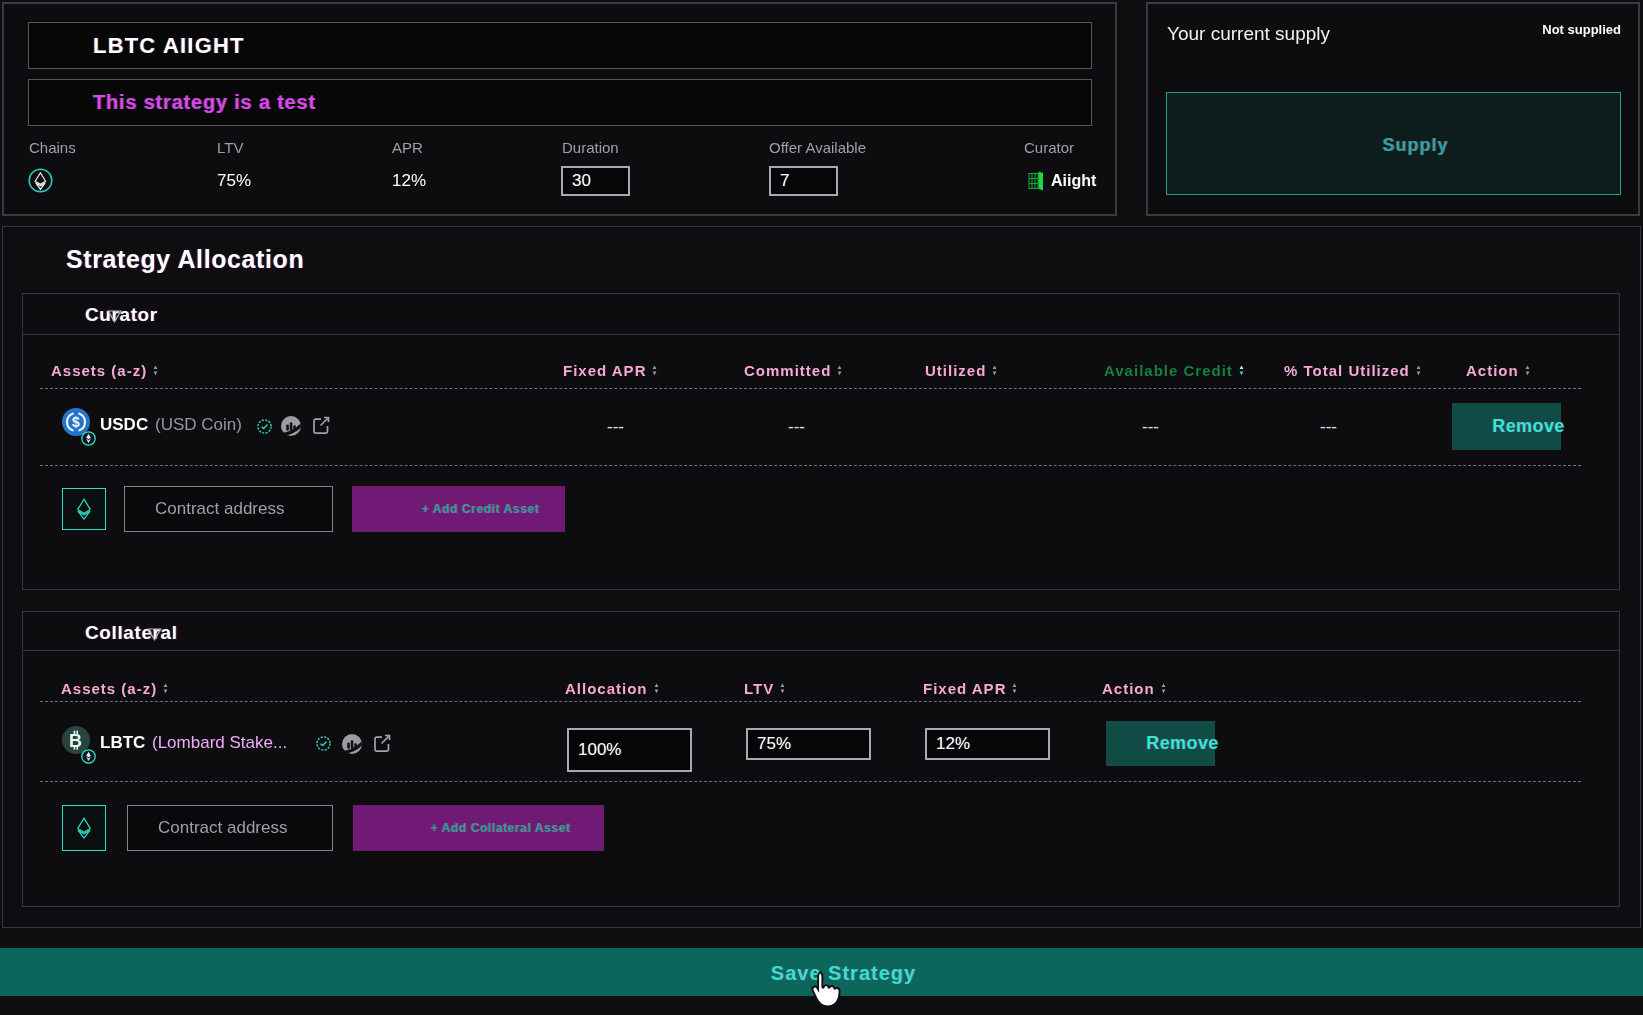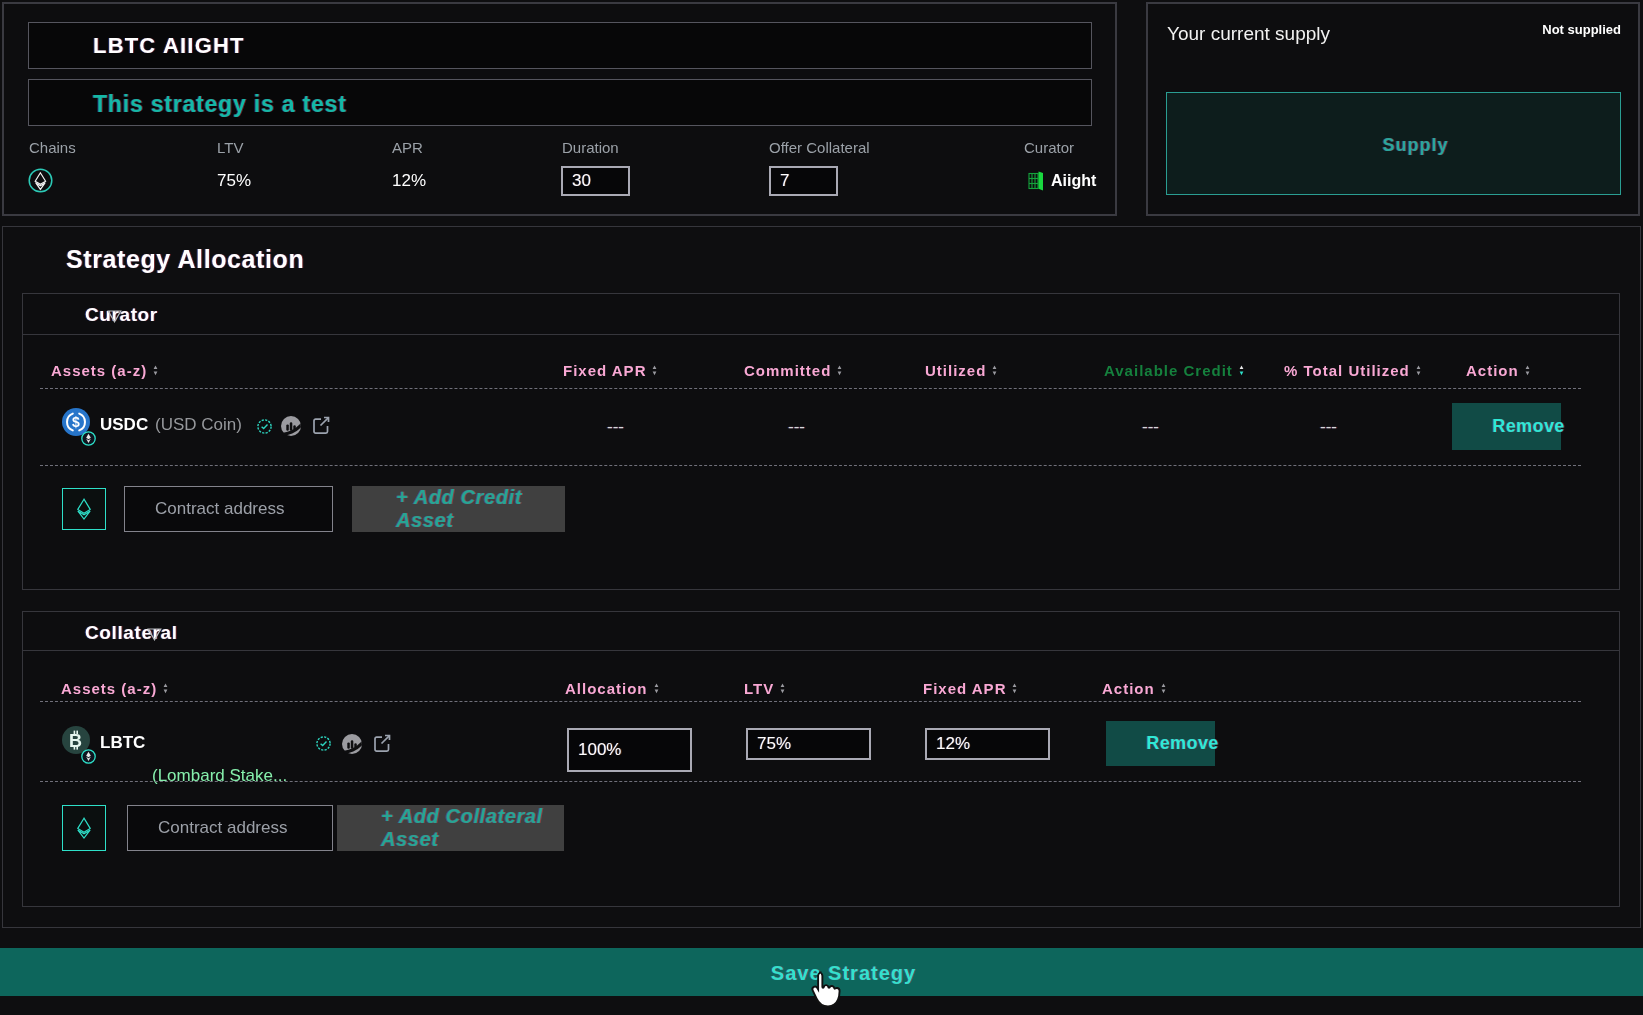--- a/index.html
+++ b/index.html
@@ -16,38 +16,38 @@
     text-shadow:.8px 0 rgba(255,130,40,.3), -.8px 0 rgba(60,120,255,.3); }
   .thead { position:absolute; color:#f9a8d4; font-size:15px; font-weight:bold;
     letter-spacing:1px; white-space:nowrap; }
   .dash { position:absolute; border-top:1px dashed #70707a; height:0; }
   .remove { position:absolute; background:#114b46; color:#2eead4; font-weight:bold;
     font-size:18px; letter-spacing:.4px; display:flex; align-items:center; justify-content:center; }
   .ethbox { position:absolute; border:1px solid #2ee0c9; background:#0b0f0f;
     display:flex; align-items:center; justify-content:center; }
   .cinput { position:absolute; border:1px solid #83838c; background:#09090b;
     color:#9ca0a8; font-size:17px; display:flex; align-items:center; padding-left:30px; }
-  .addbtn { position:absolute; background:#404040; color:#27a593; font-weight:bold;
-    font-size:20px; letter-spacing:.6px; display:flex; align-items:center; justify-content:center;font-style:italic; }
+  .addbtn { position:absolute; background:#701a75; color:#27a593; font-weight:bold;
+    font-size:12px; letter-spacing:.6px; display:flex; align-items:center; justify-content:center; }
   .secname { position:absolute; color:#fff; font-weight:bold; font-size:19px; letter-spacing:.6px; }
 </style>
 </head>
 <body>
 
 <div class="panel" style="left:2px; top:2px; width:1115px; height:214px;"></div>
 <div class="abs" style="left:28px; top:22px; width:1064px; height:47px; border:1px solid #55555e; background:#070708;"></div>
 <div class="abs glitch" style="left:49px; top:33px; color:#fff; font-size:22px; font-weight:bold; letter-spacing:1.2px;">LBTC AIIGHT</div>
 <div class="abs" style="left:28px; top:79px; width:1064px; height:47px; border:1px solid #55555e; background:#070708;"></div>
-<div class="abs glitch" style="left:49px; top:91px; color:#14b8a6; font-size:23px; font-weight:bold; letter-spacing:.8px;">This strategy is a test</div>
+<div class="abs glitch" style="left:49px; top:91px; color:#d946ef; font-size:20px; font-weight:bold; letter-spacing:.8px;">This strategy is a test</div>
 
 <div class="lbl" style="left:29px; top:139px;">Chains</div>
 <div class="lbl" style="left:217px; top:139px;">LTV</div>
 <div class="lbl" style="left:392px; top:139px;">APR</div>
 <div class="lbl" style="left:562px; top:139px;">Duration</div>
-<div class="lbl" style="left:769px; top:139px;">Offer Collateral</div>
+<div class="lbl" style="left:769px; top:139px;">Offer Available</div>
 <div class="lbl" style="left:1024px; top:139px;">Curator</div>
 
 <div class="abs" style="left:28px; top:168px;" id="chainicon">
 <svg width="25" height="25" viewBox="0 0 25 25">
       <circle cx="12.5" cy="12.5" r="11.3" fill="none" stroke="#2cc9b6" stroke-width="1.5"></circle>
 <path d="M12.4 4.8 L7.2 13.2 L12.4 16.3 L17.6 13.2 Z" fill="none" stroke="#f2f2f2" stroke-width="1.2"></path>
 <path d="M7.6 14.7 L12.4 17.7 L17.2 14.7 L12.4 21.4 Z" fill="none" stroke="#f2f2f2" stroke-width="1.2"></path>
     </svg>
 </div>
 <div class="val" style="left:217px; top:171px;">75%</div>
@@ -209,21 +209,21 @@
     </svg>
 </div>
 <div class="abs" style="left:81px; top:749px;">
 <svg width="15" height="15" viewBox="0 0 15 15">
       <circle cx="7.5" cy="7.5" r="6.7" fill="#0e1520" stroke="#2ee0c9" stroke-width="1.3"></circle>
 <path d="M7.5 2.8 L5.2 6.8 L7.5 8.2 L9.8 6.8 Z" fill="#e8e8e8"></path>
       <path d="M7.5 9.2 L5.2 7.8 L7.5 12 L9.8 7.8 Z" fill="#e8e8e8"></path>
     </svg>
 </div>
 <div class="abs" style="left:100px; top:733px; color:#fff; font-size:17px; font-weight:bold;">LBTC</div>
-<div class="abs" style="left:152px; top:733px; color:#86efac; font-size:17px;margin-top:33px;">(Lombard Stake...</div>
+<div class="abs" style="left:152px; top:733px; color:#f0abfc; font-size:17px;">(Lombard Stake...</div>
 <div class="abs" style="left:316px; top:736px;">
 <svg width="15" height="15" viewBox="0 0 15 15">
       <circle cx="7.5" cy="7.5" r="6.6" fill="none" stroke="#2dd4bf" stroke-width="1.4" stroke-dasharray="2.2 1.3"></circle>
 <polyline points="4.6,7.7 6.7,9.6 10.5,5.6" fill="none" stroke="#2dd4bf" stroke-width="1.4"></polyline>
     </svg>
 </div>
 <div class="abs" style="left:342px; top:734px;">
 <svg width="20" height="20" viewBox="0 0 20 20">
       <circle cx="10" cy="10" r="10" fill="#9b9ba0"></circle>
 <rect x="5.3" y="8.4" width="2.5" height="6.4" rx="1.2" fill="#0e0e10"></rect>
@@ -245,21 +245,21 @@
 <div class="remove glitch" style="left:1106px; top:721px; width:109px; height:45px;">Remove</div>
 <div class="dash" style="left:40px; top:781px; width:1541px;"></div>
 
 <div class="ethbox" style="left:62px; top:805px; width:44px; height:46px;">
 <svg width="22" height="24" viewBox="0 0 22 24">
 <path d="M11 2.2 L4.8 12.4 L11 16.2 L17.2 12.4 Z" fill="none" stroke="#2ee0c9" stroke-width="1.2"></path>
 <path d="M4.8 13.9 L11 17.7 L17.2 13.9 L11 22 Z" fill="none" stroke="#2ee0c9" stroke-width="1.2"></path>
     </svg>
 </div>
 <div class="cinput" style="left:127px; top:805px; width:206px; height:46px;">Contract address</div>
-<div class="addbtn glitch" style="left:337px; top:805px; width:227px; height:46px;">+ Add Collateral Asset</div>
+<div class="addbtn glitch" style="left:353px; top:805px; width:251px; height:46px;">+ Add Collateral Asset</div>
 
 <div class="abs" style="left:0; top:948px; width:1643px; height:48px; background:#0d665c;"></div>
 <div class="abs glitch" style="left:0; top:962px; width:1643px; text-align:center; color:#33e2cc; font-size:20px; font-weight:bold; letter-spacing:1px;">Save Strategy</div>
 <div class="abs" style="left:804px; top:970px;">
 <svg width="38" height="47" viewBox="0 0 30 37">
 <path d="M11.8 1.8 c1.5 0 2.7 1.2 2.7 2.7 v8.9 c0 .3 .25 .55 .55 .55 .3 0 .52-.22 .57-.52 .18-.95 1.05-1.6 2.05-1.5 .9.1 1.55.8 1.65 1.65 .04.3 .5.42 .75.22 .35-.85 1.2-1.4 2.15-1.25 .9.14 1.6.9 1.68 1.8 .03.32 .42.47 .68.28 .5-.42 1.15-.6 1.8-.45 1.05.25 1.75 1.2 1.72 2.3 -.05 2.3-.4 4.9-1.25 6.9 -1.2 2.9-3.4 5.3-7.9 5.3 -5.4 0-7.5-2.9-9-6.1 l-3.1-6.6 c-.5-1-.1-2.2 .9-2.7 .95-.5 2.1-.15 2.65.75 l.75 1.2 V4.5 c0-1.5 1.2-2.7 2.7-2.7 Z" fill="#fff" stroke="#111" stroke-width="1.5"></path>
 </svg>
 </div>
 
 </body></html>

